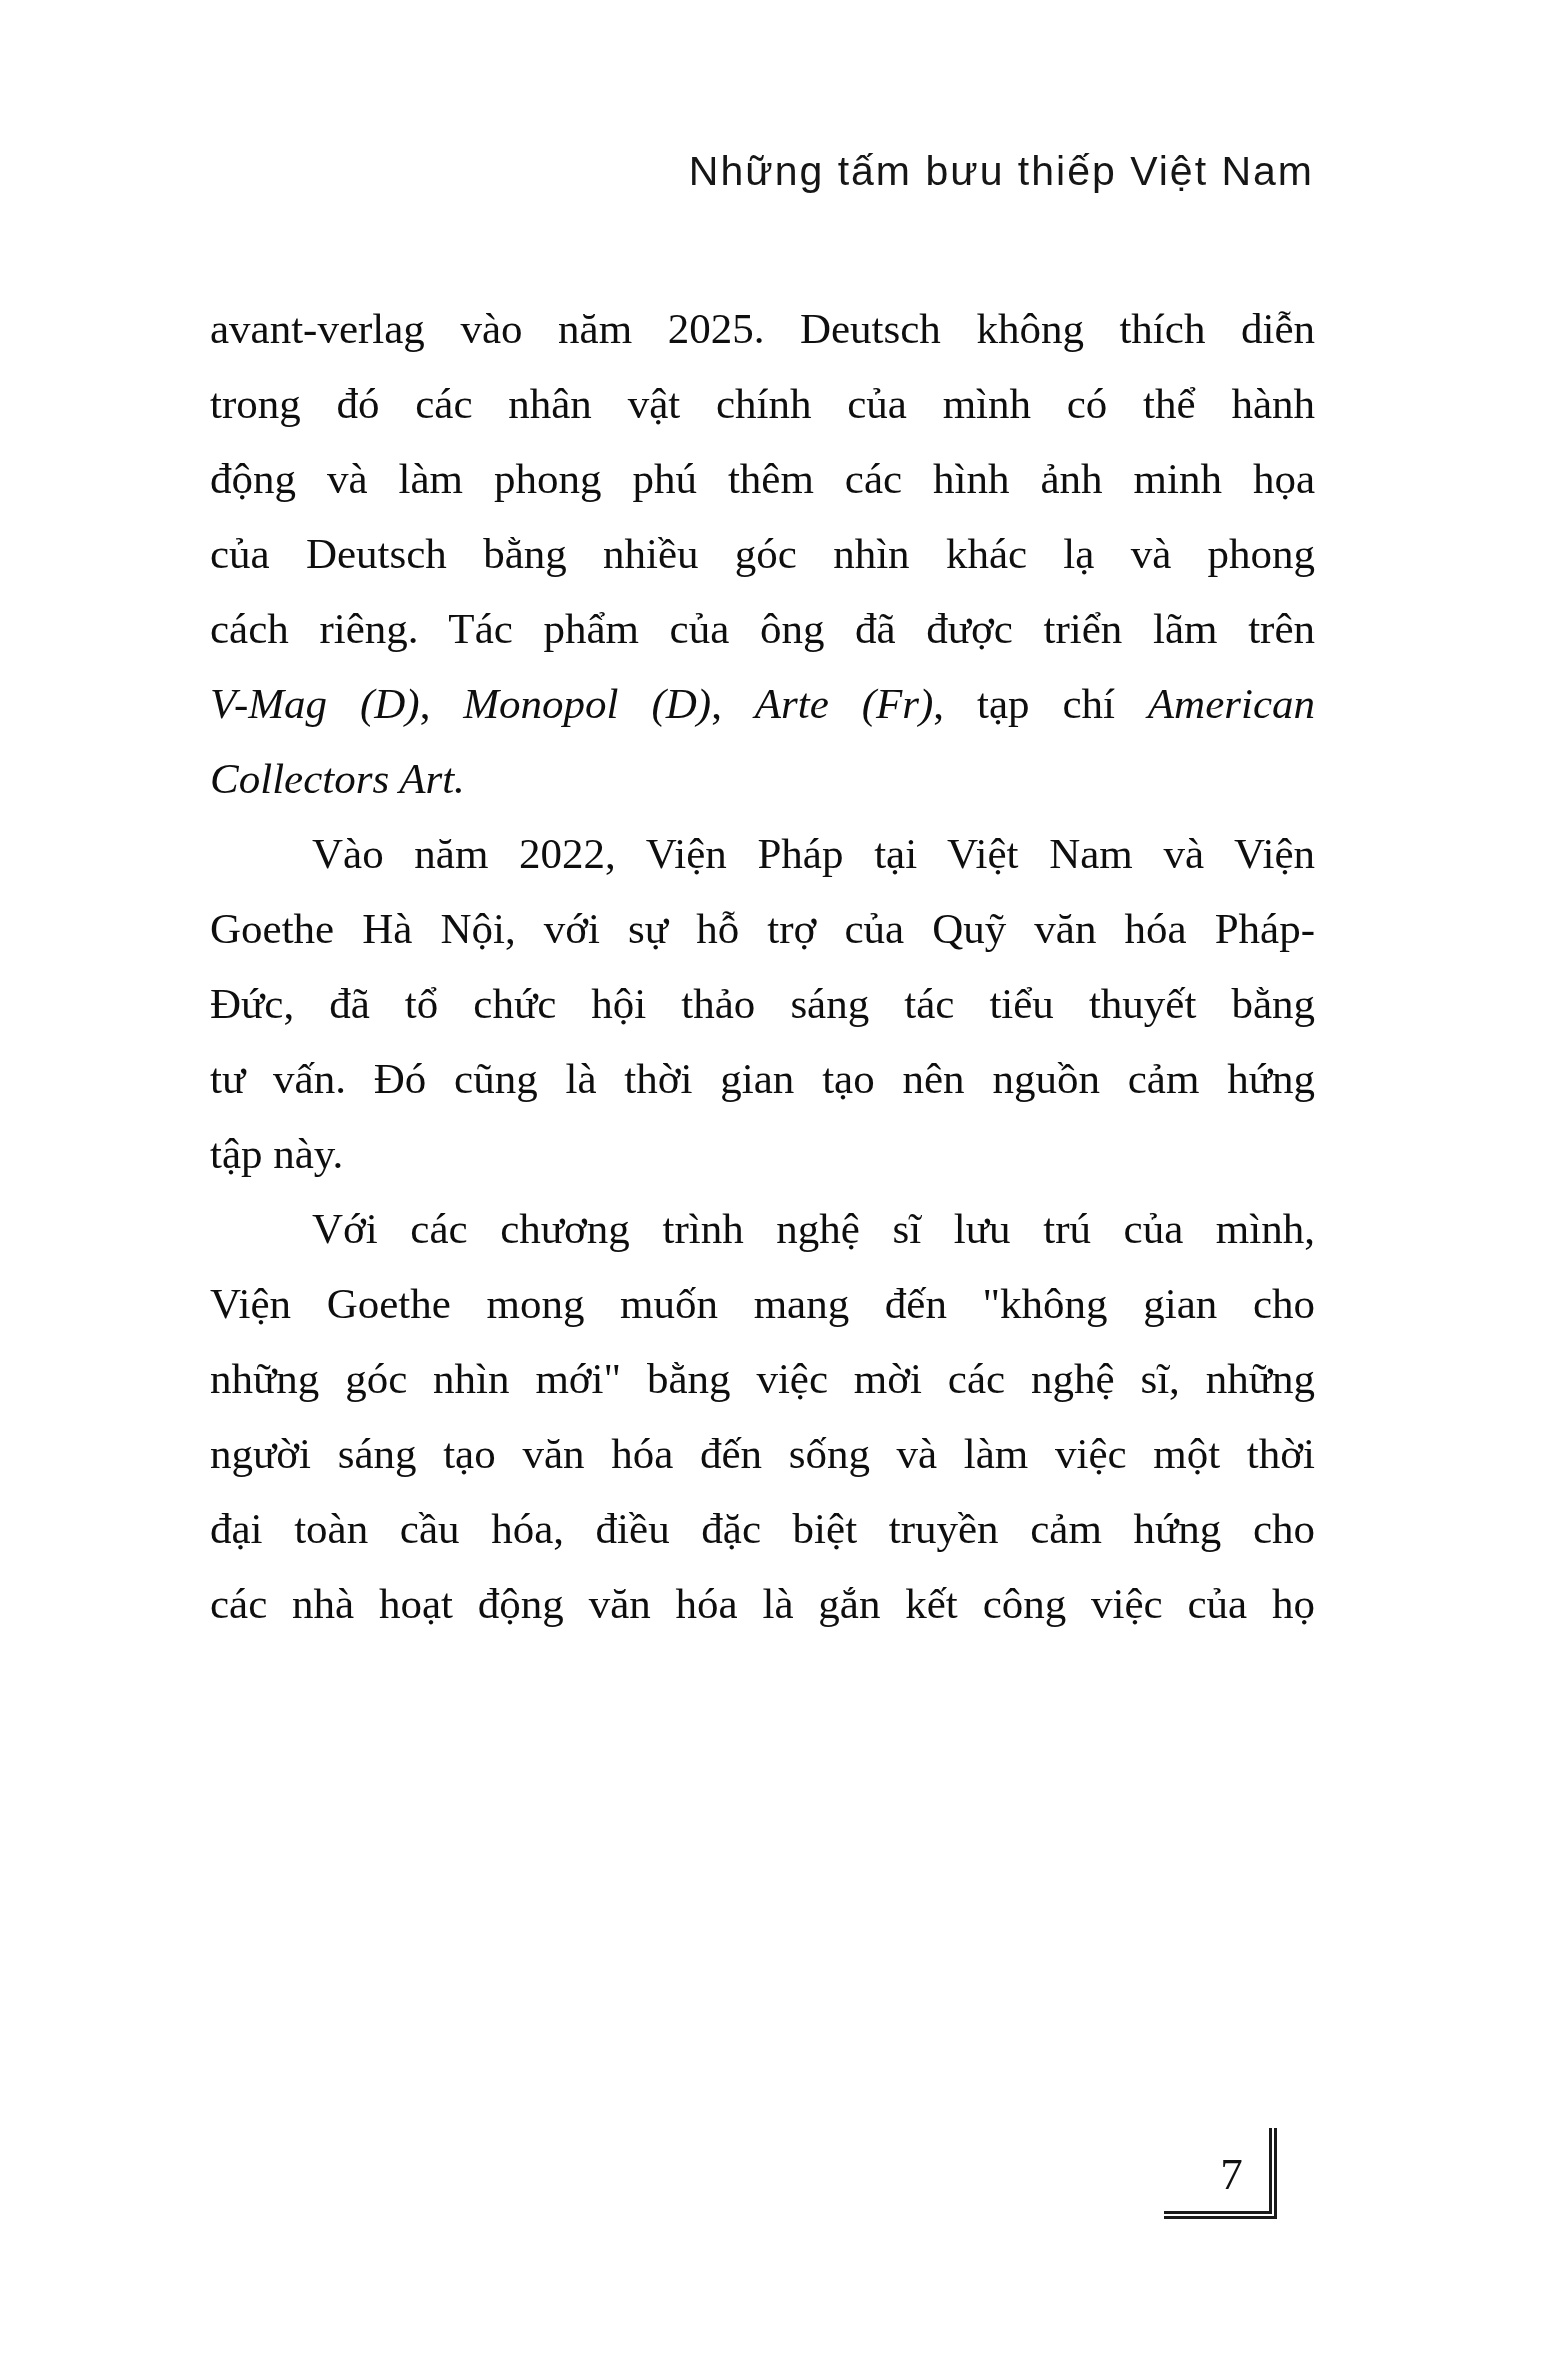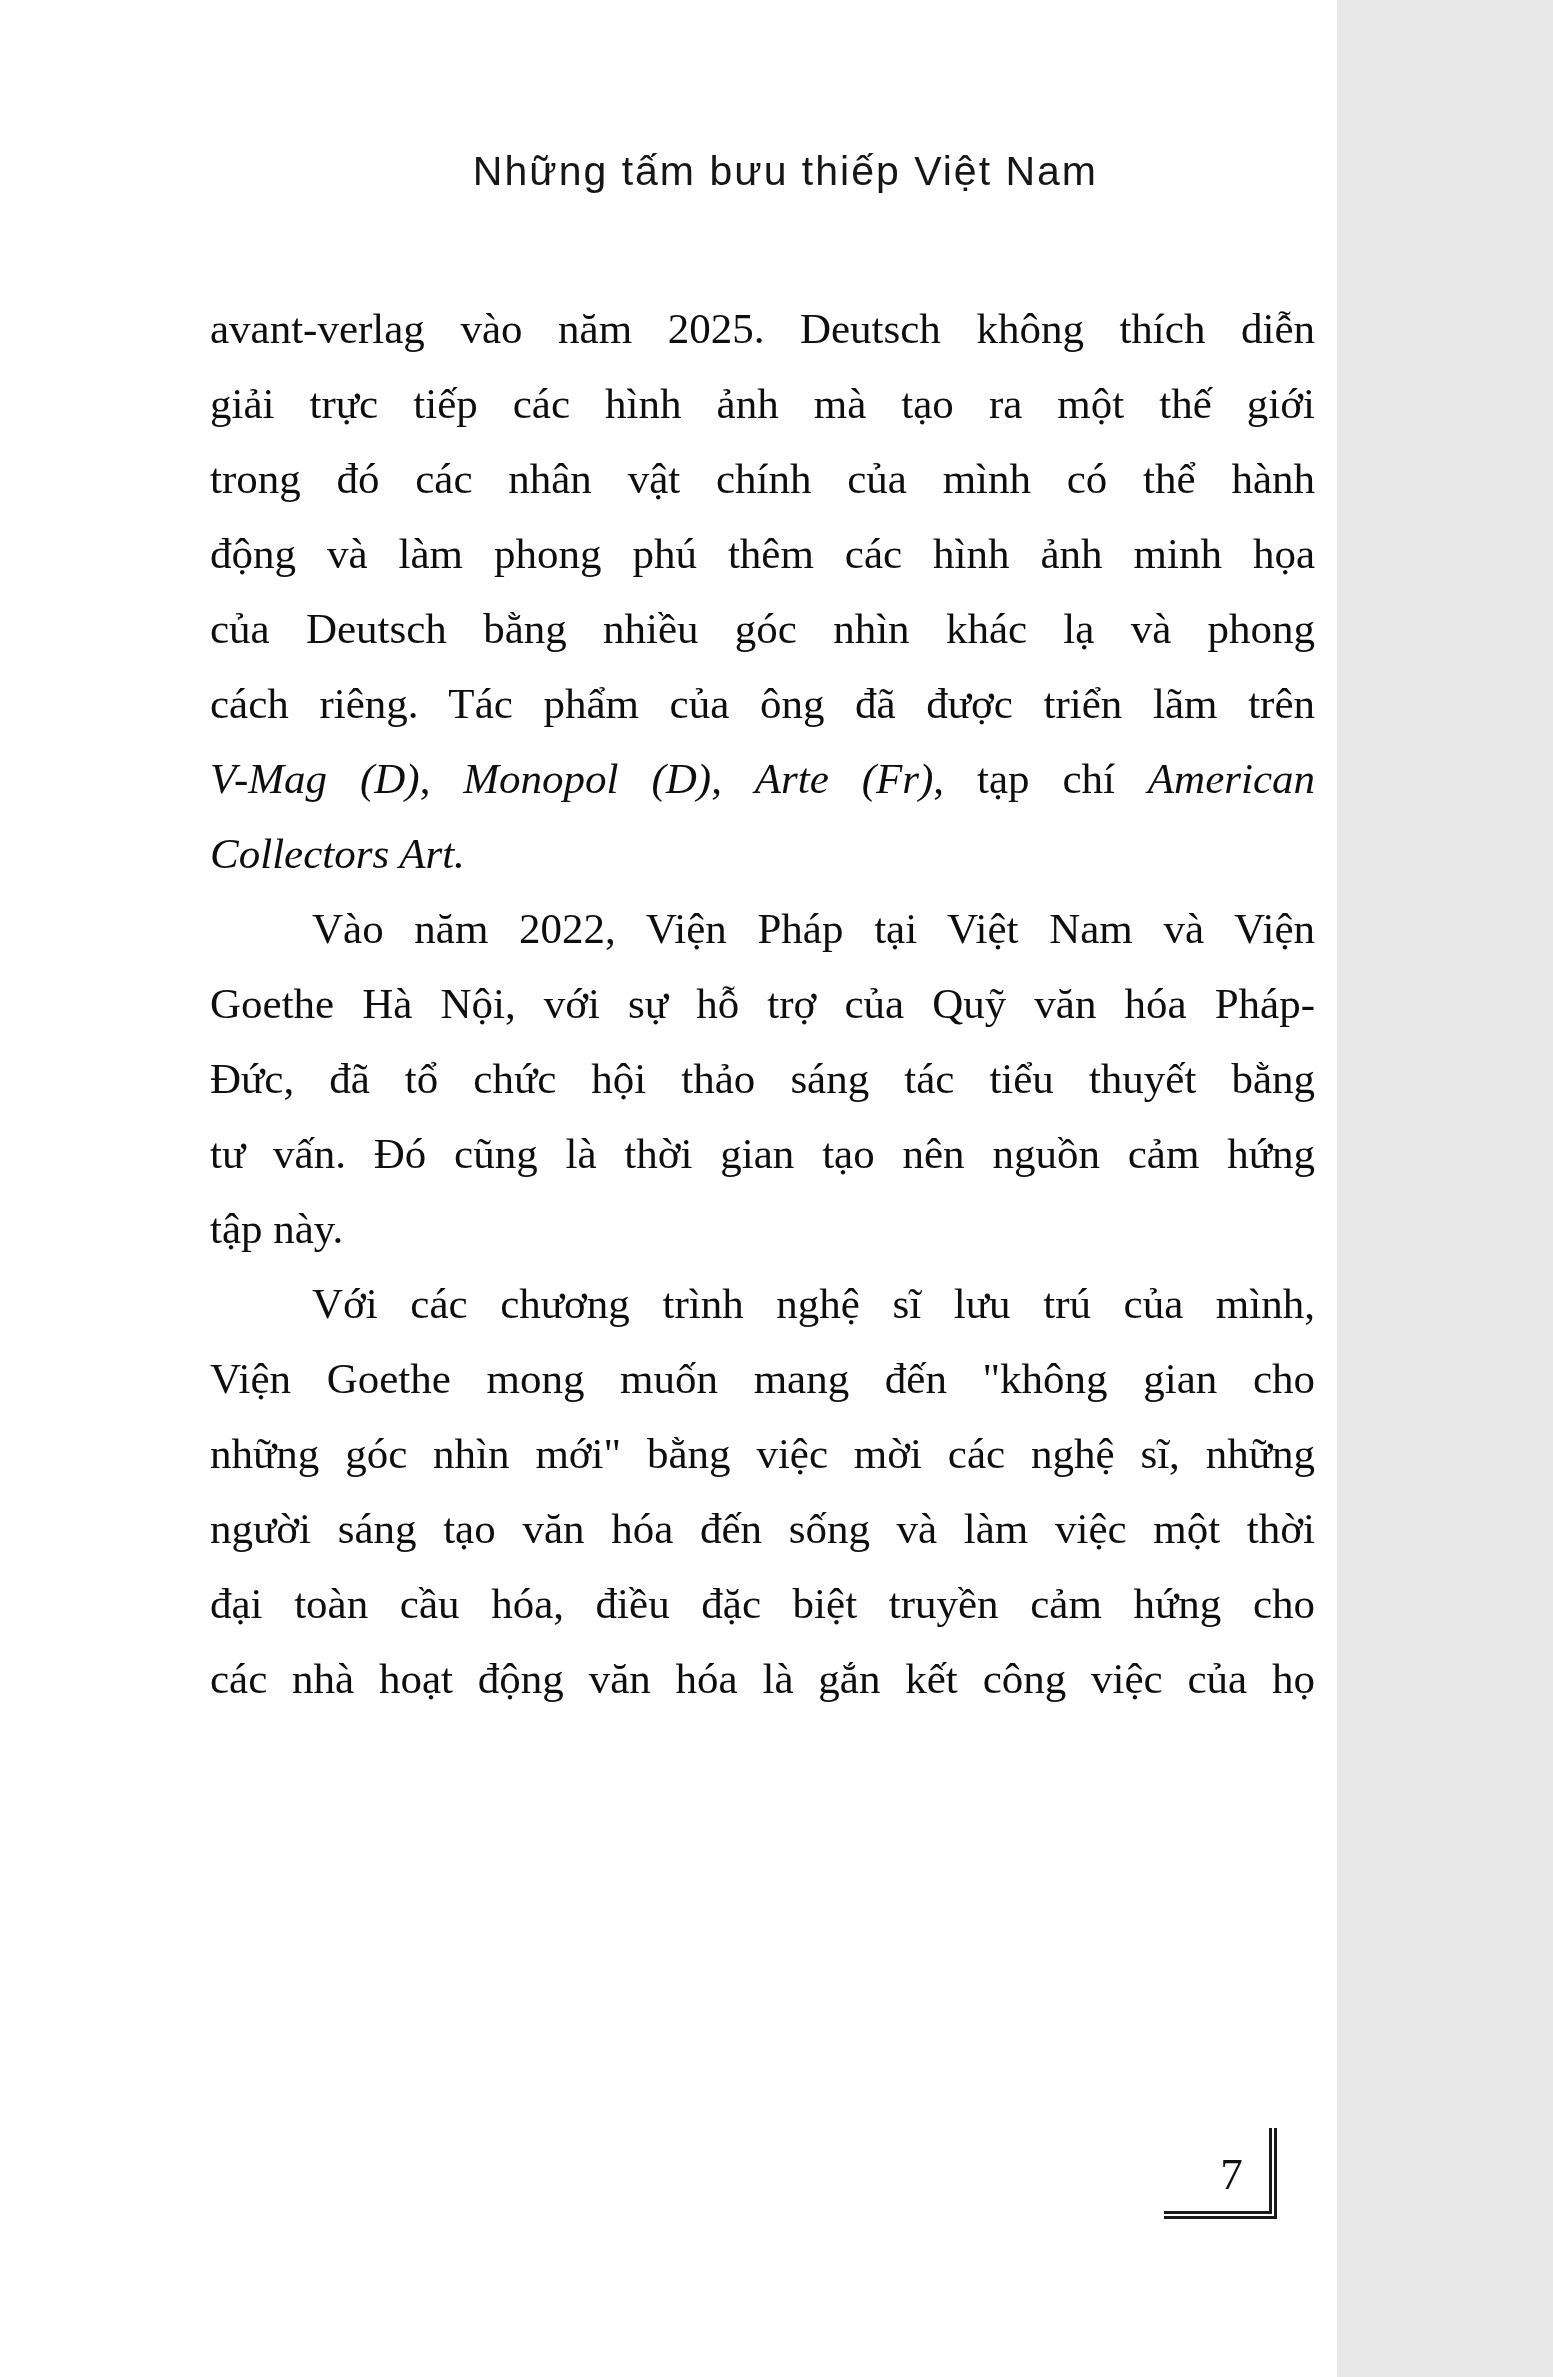--- a/index.html
+++ b/index.html
@@ -2,21 +2,21 @@
 <html style="font-size:11px"><head>
 <meta charset="utf-8">
 <style>
   html, body {
     margin: 0;
     padding: 0;
     background: #e8e8e8;
   }
   .page {
     position: relative;
-    width: 1337px;
+    width: 1553px;
     height: 2377px;
     background: #ffffff;
     overflow: hidden;
     font-family: "Liberation Serif", serif;
     color: #0e0e0e;
   }
   .running-header {
     position: absolute;
     top: 148px;
     right: 239px;
@@ -76,21 +76,20 @@
 </style>
 </head>
 <body>
 
 <div class="page">
 
   <div class="running-header">Những tấm bưu thiếp Việt Nam</div>
 
   <div class="body-text">
       <div class="line"><span>avant-verlag vào năm 2025. Deutsch không thích diễn</span></div>
-      <div class="line"><span>giải trực tiếp các hình ảnh mà tạo ra một thế giới</span></div>
       <div class="line"><span>trong đó các nhân vật chính của mình có thể hành</span></div>
       <div class="line"><span>động và làm phong phú thêm các hình ảnh minh họa</span></div>
       <div class="line"><span>của Deutsch bằng nhiều góc nhìn khác lạ và phong</span></div>
       <div class="line"><span>cách riêng. Tác phẩm của ông đã được triển lãm trên</span></div>
       <div class="line"><span class="it">V-Mag (D)</span><span>, </span><span class="it">Monopol (D)</span><span>, </span><span class="it">Arte (Fr)</span><span>, tạp chí </span><span class="it">American</span></div>
       <div class="line no-just"><span class="it">Collectors Art.</span></div>
       <div class="line indent"><span>Vào năm 2022, Viện Pháp tại Việt Nam và Viện</span></div>
       <div class="line"><span>Goethe Hà Nội, với sự hỗ trợ của Quỹ văn hóa Pháp-</span></div>
       <div class="line"><span>Đức, đã tổ chức hội thảo sáng tác tiểu thuyết bằng</span></div>
       <div class="line"><span>tư vấn. Đó cũng là thời gian tạo nên nguồn cảm hứng</span></div>

